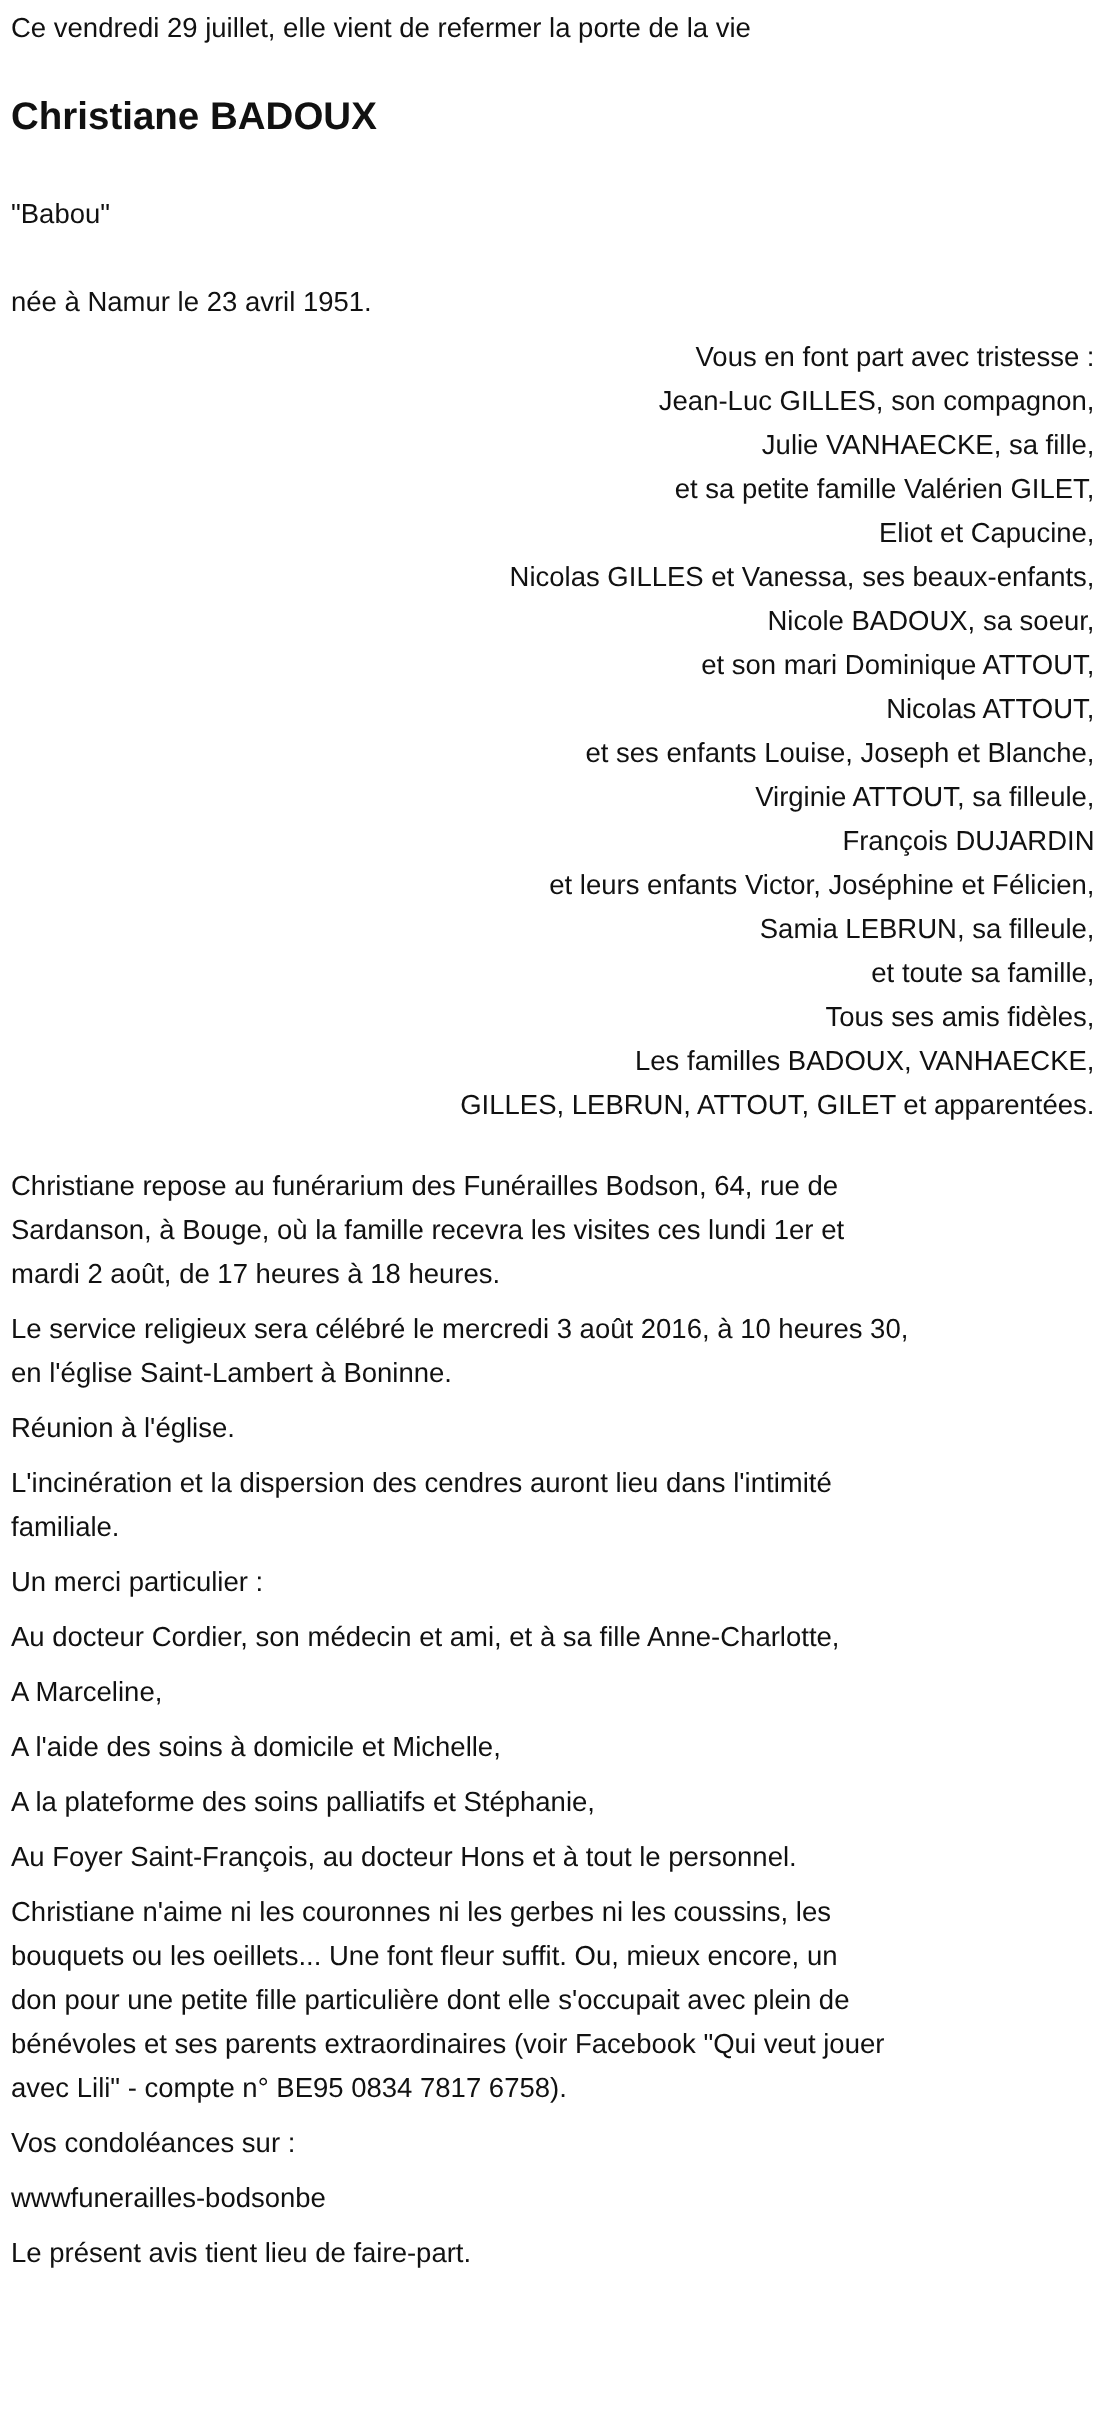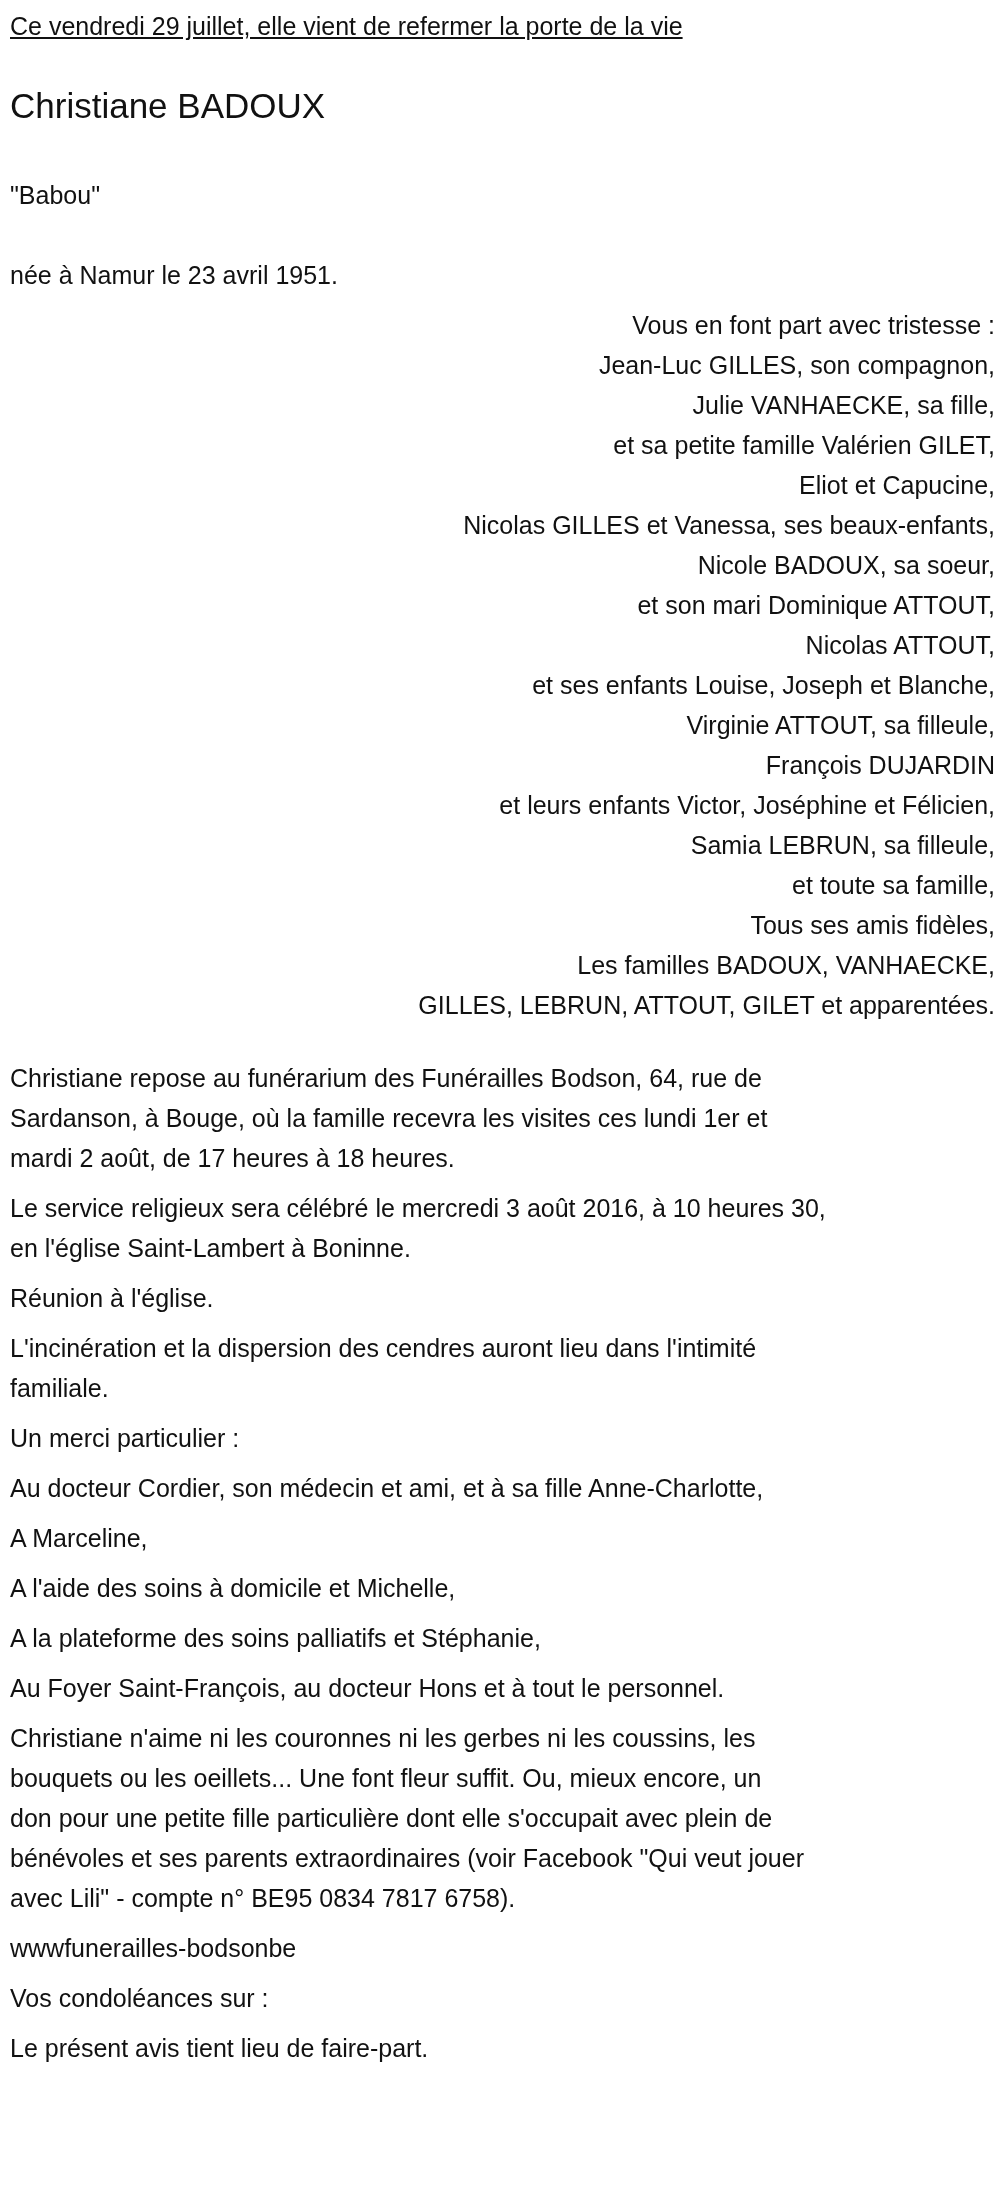--- a/index.html
+++ b/index.html
@@ -5,22 +5,22 @@
   html, body { margin: 0; padding: 0; background: #ffffff; }
   body {
     width: 1000px;
     height: 2212px;
     overflow: hidden;
     color: #111111;
     font-family: "Liberation Sans", "DejaVu Sans", sans-serif;
     font-size: 25px;
   }
   .page { position: relative; padding: 0 10px; }
-  .intro { position: absolute; left: 10px; top: 6px; line-height: 40px; margin: 0; white-space: nowrap; text-decoration: underline; }
-  .title { position: absolute; left: 10px; top: 82px; margin: 0; font-size: 35px; font-weight: normal; line-height: 48px; white-space: nowrap; }
+  .intro { position: absolute; left: 10px; top: 6px; line-height: 40px; margin: 0; white-space: nowrap; }
+  .title { position: absolute; left: 10px; top: 82px; margin: 0; font-size: 35px; font-weight: bold; line-height: 48px; white-space: nowrap; }
   .nickname { position: absolute; left: 10px; top: 175px; margin: 0; line-height: 40px; white-space: nowrap; }
   .body { position: absolute; left: 10px; top: 255px; width: 985px; }
   .para { margin: 0 0 10px 0; line-height: 40px; }
   .para .ln { display: block; white-space: nowrap; }
   .para.gap-after { margin-bottom: 33px; text-align: right; }
 </style>
 </head>
 <body>
 
 <div class="page">
@@ -95,22 +95,22 @@
 
     <p class="para">
       <span class="ln">Christiane n'aime ni les couronnes ni les gerbes ni les coussins, les</span>
       <span class="ln">bouquets ou les oeillets... Une font fleur suffit. Ou, mieux encore, un</span>
       <span class="ln">don pour une petite fille particulière dont elle s'occupait avec plein de</span>
       <span class="ln">bénévoles et ses parents extraordinaires (voir Facebook "Qui veut jouer</span>
       <span class="ln">avec Lili" - compte n° BE95 0834 7817 6758).</span>
     </p>
 
     <p class="para">
-      <span class="ln">wwwfunerailles-bodsonbe</span>
+      <span class="ln">Vos condoléances sur :</span>
     </p>
     <p class="para">
-      <span class="ln">Vos condoléances sur :</span>
+      <span class="ln">wwwfunerailles-bodsonbe</span>
     </p>
     <p class="para">
       <span class="ln">Le présent avis tient lieu de faire-part.</span>
     </p>
   </div>
 </div>
 
 </body></html>

